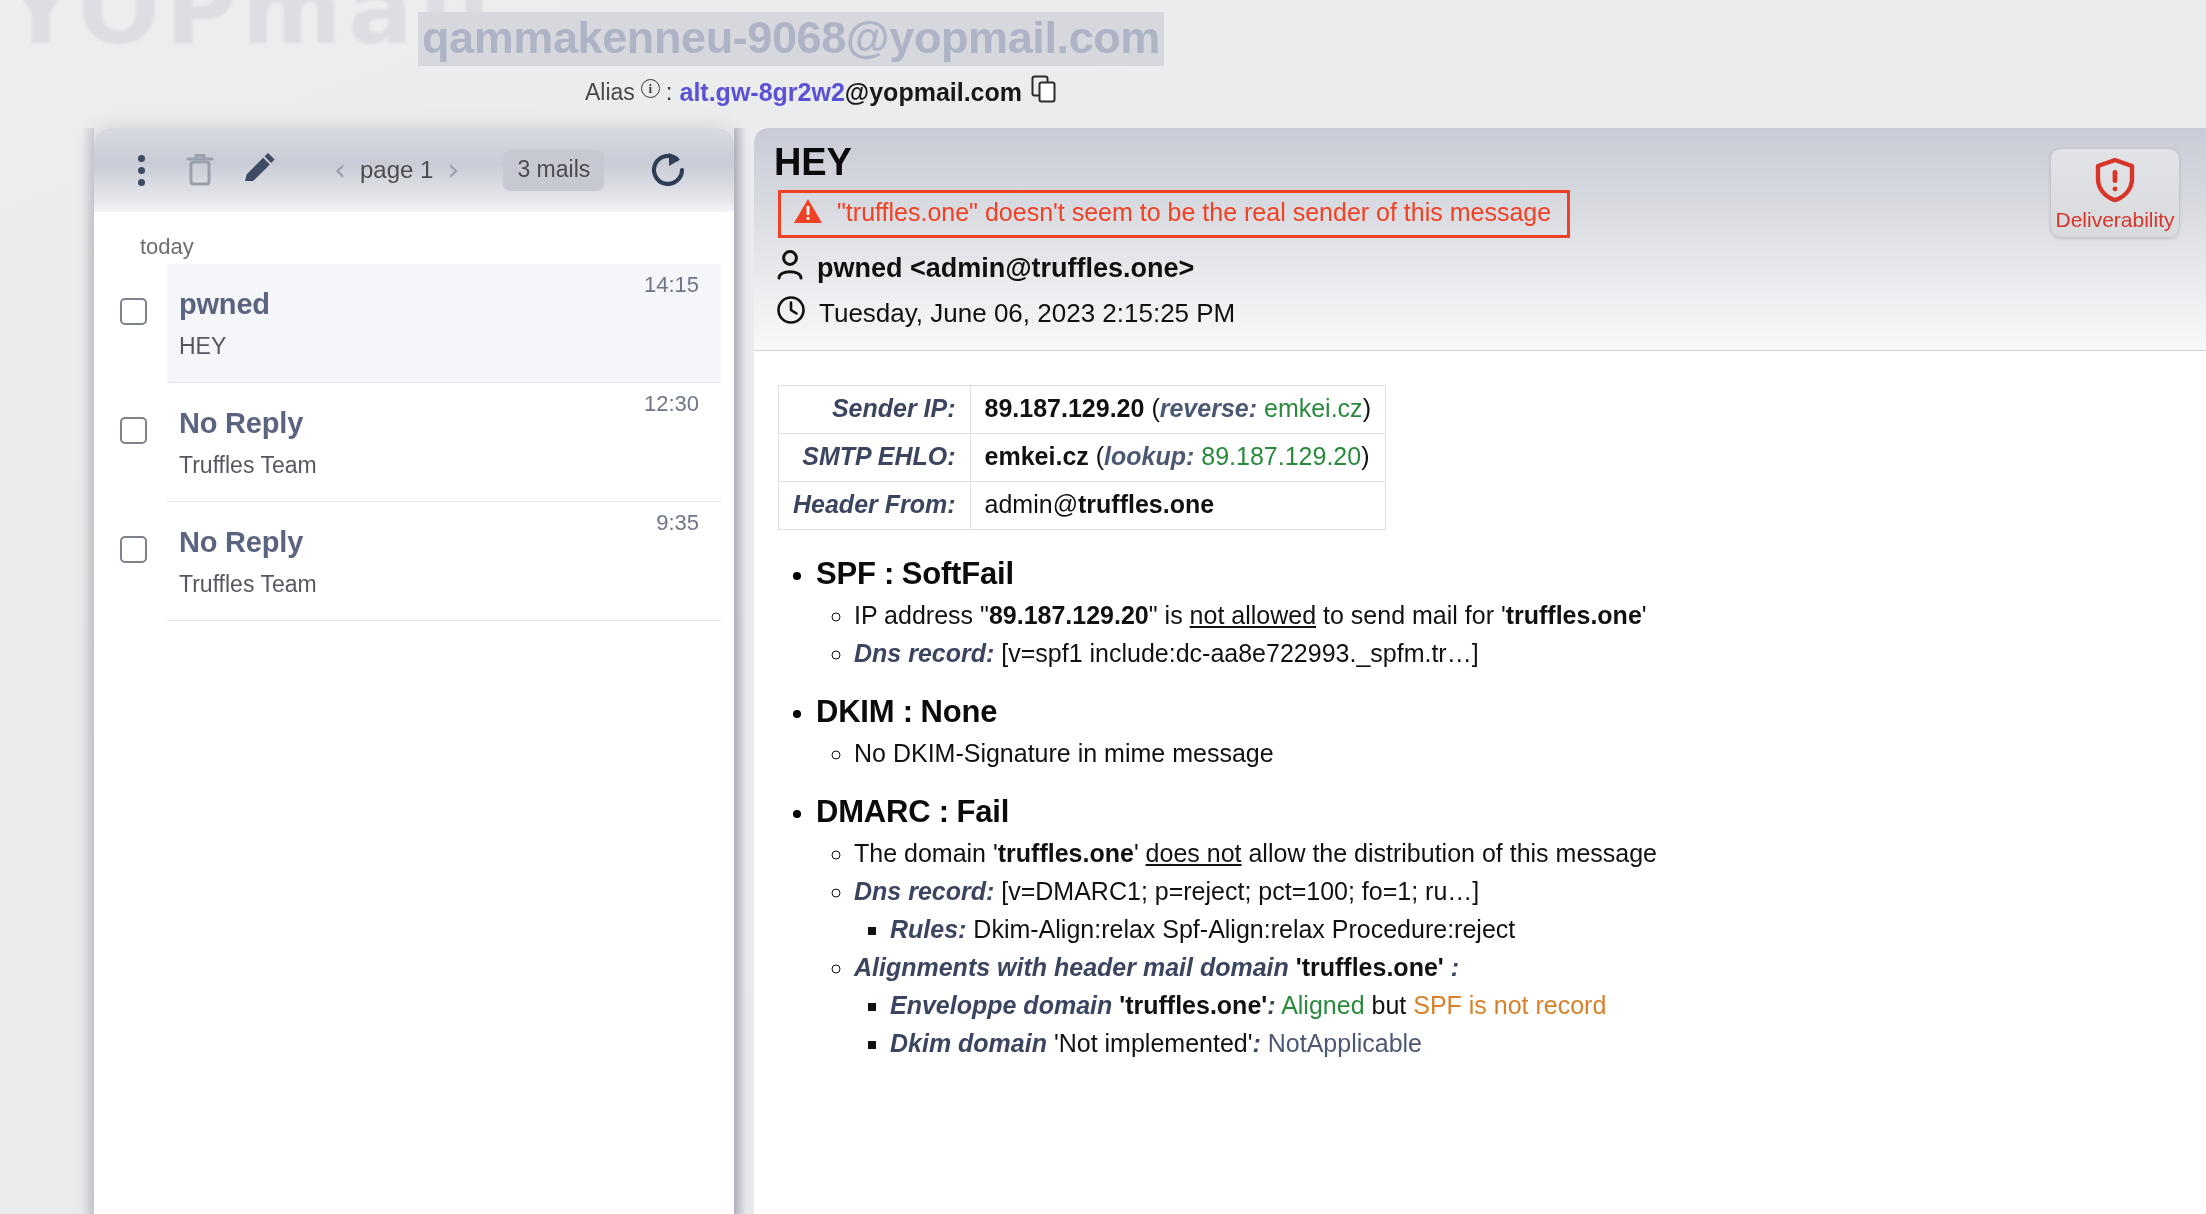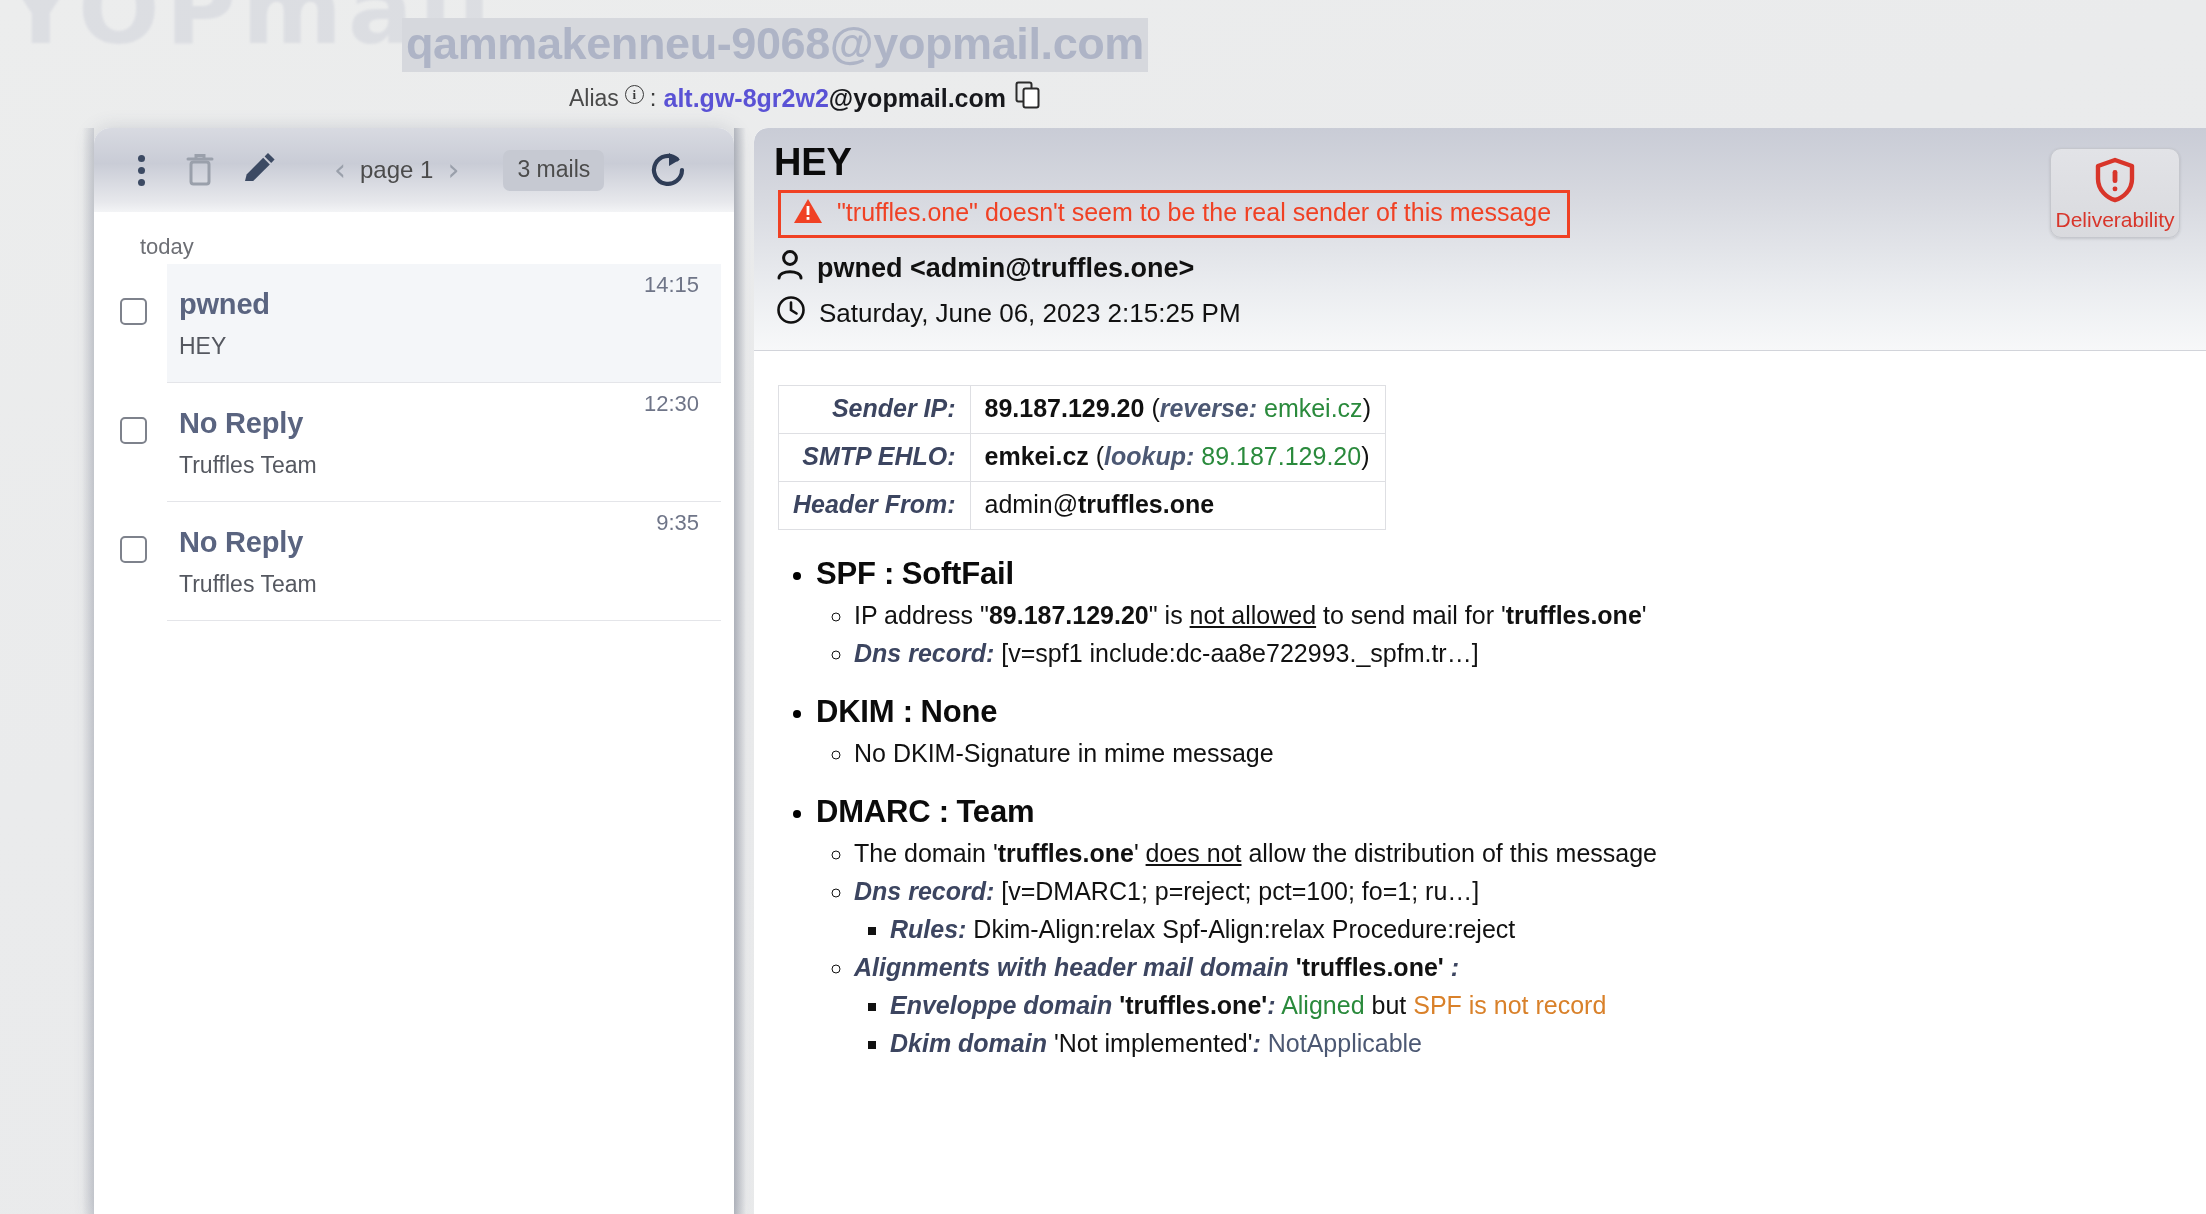--- a/index.html
+++ b/index.html
@@ -27,24 +27,24 @@
     color: #c9ccd6;
     opacity: .45;
     filter: blur(1.2px);
     user-select: none;
     font-family: "DejaVu Sans", sans-serif;
   }
 
   
   .acct-header {
     position: absolute;
-    left: 0; top: 0;
+    left: 16px; top: 0;
     width: 1550px;
     text-align: center;
-    padding-top: 18px;
+    padding-top: 12px;
   }
   .acct-email {
     display: inline-block;
     font-size: 45px;
     font-weight: 700;
     color: #aeb4c6;
     background: #d6d8dd;           
     line-height: 1.05;
     padding: 2px 4px 5px 4px;
     letter-spacing: -0.4px;
@@ -398,21 +398,21 @@
         <span>pwned &lt;admin@truffles.one&gt;</span>
       </div>
 
       <div class="meta-line">
         <span>
           <svg width="30" height="30" viewBox="0 0 30 30">
             <circle cx="15" cy="15" r="12.5" fill="none" stroke="#111" stroke-width="2.6"></circle>
             <path d="M15 7.5 V15 L20.5 18.5" fill="none" stroke="#111" stroke-width="2.6" stroke-linecap="round"></path>
           </svg>
         </span>
-        <span>Saturday, June 06, 2023 2:15:25 PM</span>
+        <span>Tuesday, June 06, 2023 2:15:25 PM</span>
       </div>
 
       <div class="deliverability">
         <span>
           <svg width="44" height="46" viewBox="0 0 44 46">
             <path d="M22 3 L39 9 V22 C39 33 30 41 22 43 C14 41 5 33 5 22 V9 Z" fill="none" stroke="#d8352a" stroke-width="4.4" stroke-linejoin="round"></path>
             <rect x="19.6" y="13" width="4.8" height="13" rx="2.2" fill="#d8352a"></rect>
             <rect x="19.6" y="29.5" width="4.8" height="4.8" rx="2.2" fill="#d8352a"></rect>
           </svg>
         </span>
@@ -453,21 +453,21 @@
         <li>
           <span class="hdg">DKIM :</span>
           <span class="hdg slate">None</span>
           <ul class="lvl2">
             <li>No DKIM-Signature in mime message</li>
           </ul>
         </li>
 
         <li>
           <span class="hdg">DMARC :</span>
-          <span class="hdg red">Team</span>
+          <span class="hdg red">Fail</span>
           <ul class="lvl2">
             <li><span>The domain '</span><span class="b">truffles.one</span><span>' </span><span class="uline">does not</span><span> allow the distribution of this message</span></li>
             <li><span class="lbl-i">Dns record:</span> <span>[v=DMARC1; p=reject; pct=100; fo=1; ru…]</span>
               <ul class="lvl3">
                 <li><span class="lbl-i">Rules:</span> <span>Dkim-Align:relax Spf-Align:relax Procedure:reject</span></li>
               </ul>
             </li>
             <li><span class="lbl-i">Alignments with header mail domain</span> <span class="b">'truffles.one'</span> <span class="lbl-i">:</span>
               <ul class="lvl3">
                 <li><span class="lbl-i">Enveloppe domain</span> <span class="b">'truffles.one'</span><span class="lbl-i">:</span> <span class="green">Aligned</span> <span>but</span> <span class="orange">SPF is not record</span></li>

